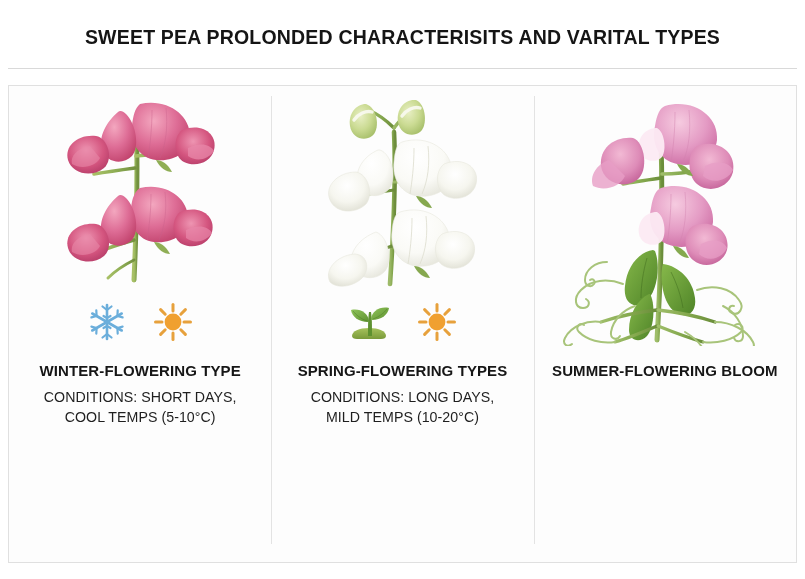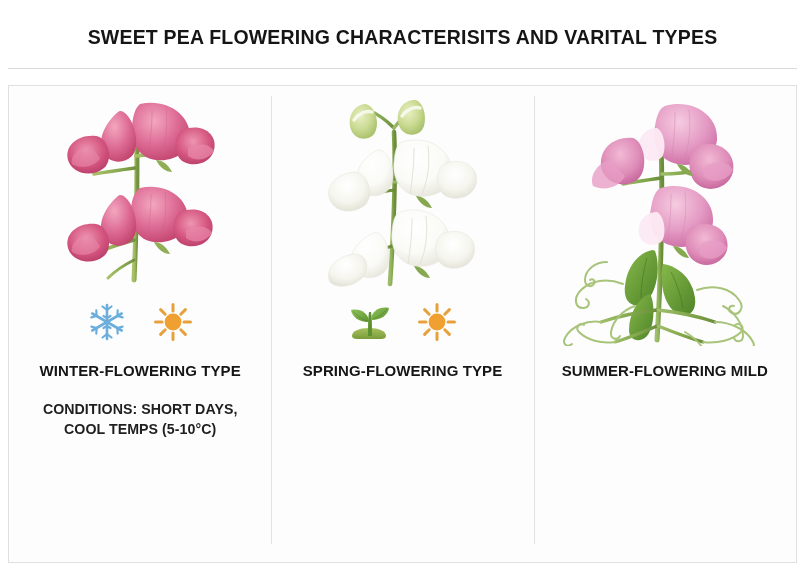--- a/index.html
+++ b/index.html
@@ -101,39 +101,38 @@
   .col-heading {
     font-size: 15px;
     font-weight: 700;
     letter-spacing: 0.1px;
     color: #161616;
     text-align: center;
     margin-top: 9px;
     white-space: nowrap;
   }
   .desc {
-    margin-top: 21px;
+    margin-top: 9px;
     width: 100%;
     text-align: center;
-    font-weight: bold;
   }
   .desc p {
     margin: 0 0 13px 0;
     font-size: 14.2px;
     line-height: 1.38;
     color: #1f1f1f;
     letter-spacing: 0.05px;
   }
   .desc p:last-child { margin-bottom: 0; }
 </style>
 </head>
 <body>
 
 <div class="title-bar">
-  <div class="title">SWEET PEA FLOWERING CHARACTERISITS AND VARITAL TYPES</div>
+  <div class="title">SWEET PEA PROLONDED CHARACTERISITS AND VARITAL TYPES</div>
 </div>
 <div class="title-rule"></div>
 
 <div class="panel">
 
   <div class="col">
     <div class="art">
       <svg width="185" height="196" viewBox="0 0 185 196" aria-hidden="true">
         <defs>
           <radialGradient id="wp1" cx="38%" cy="32%" r="72%">
@@ -321,22 +320,23 @@
             <line x1="31" y1="20" x2="37.5" y2="20"></line>
             <line x1="7.6" y1="7.6" x2="12.2" y2="12.2"></line>
             <line x1="27.8" y1="27.8" x2="32.4" y2="32.4"></line>
             <line x1="7.6" y1="32.4" x2="12.2" y2="27.8"></line>
             <line x1="27.8" y1="12.2" x2="32.4" y2="7.6"></line>
           </g>
         </svg>
       </span>
     </div>
 
-    <div class="col-heading">SPRING-FLOWERING TYPE</div>
+    <div class="col-heading">SPRING-FLOWERING TYPES</div>
     <div class="desc">
+      <p>CONDITIONS: LONG DAYS,<br>MILD TEMPS (10-20°C)</p>
     </div>
   </div>
 
   <div class="col">
     <div class="art">
       <svg width="215" height="252" viewBox="0 0 215 252" aria-hidden="true">
         <defs>
           <radialGradient id="mp1" cx="40%" cy="30%" r="74%">
             <stop offset="0%" stop-color="#F6CBE0"></stop>
             <stop offset="58%" stop-color="#E49BC4"></stop>
@@ -408,16 +408,16 @@
           <path d="M128 238 C138 244 146 252 148 260"></path>
         </g>
 
         <path d="M120 70 C124 78 130 82 136 82 C132 74 126 70 120 70 Z" fill="#85A94E"></path>
         <path d="M116 152 C120 160 126 164 132 164 C128 156 122 152 116 152 Z" fill="#85A94E"></path>
       </svg>
     </div>
 
     <div class="icon-row empty"></div>
 
-    <div class="col-heading">SUMMER-FLOWERING MILD</div>
+    <div class="col-heading">SUMMER-FLOWERING BLOOM</div>
   </div>
 
 </div>
 
 </body></html>

